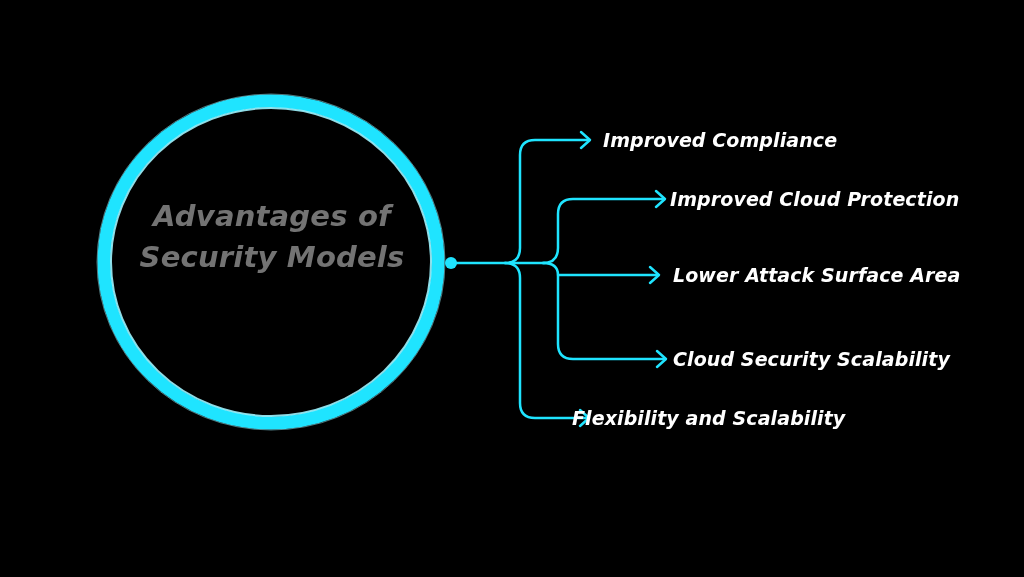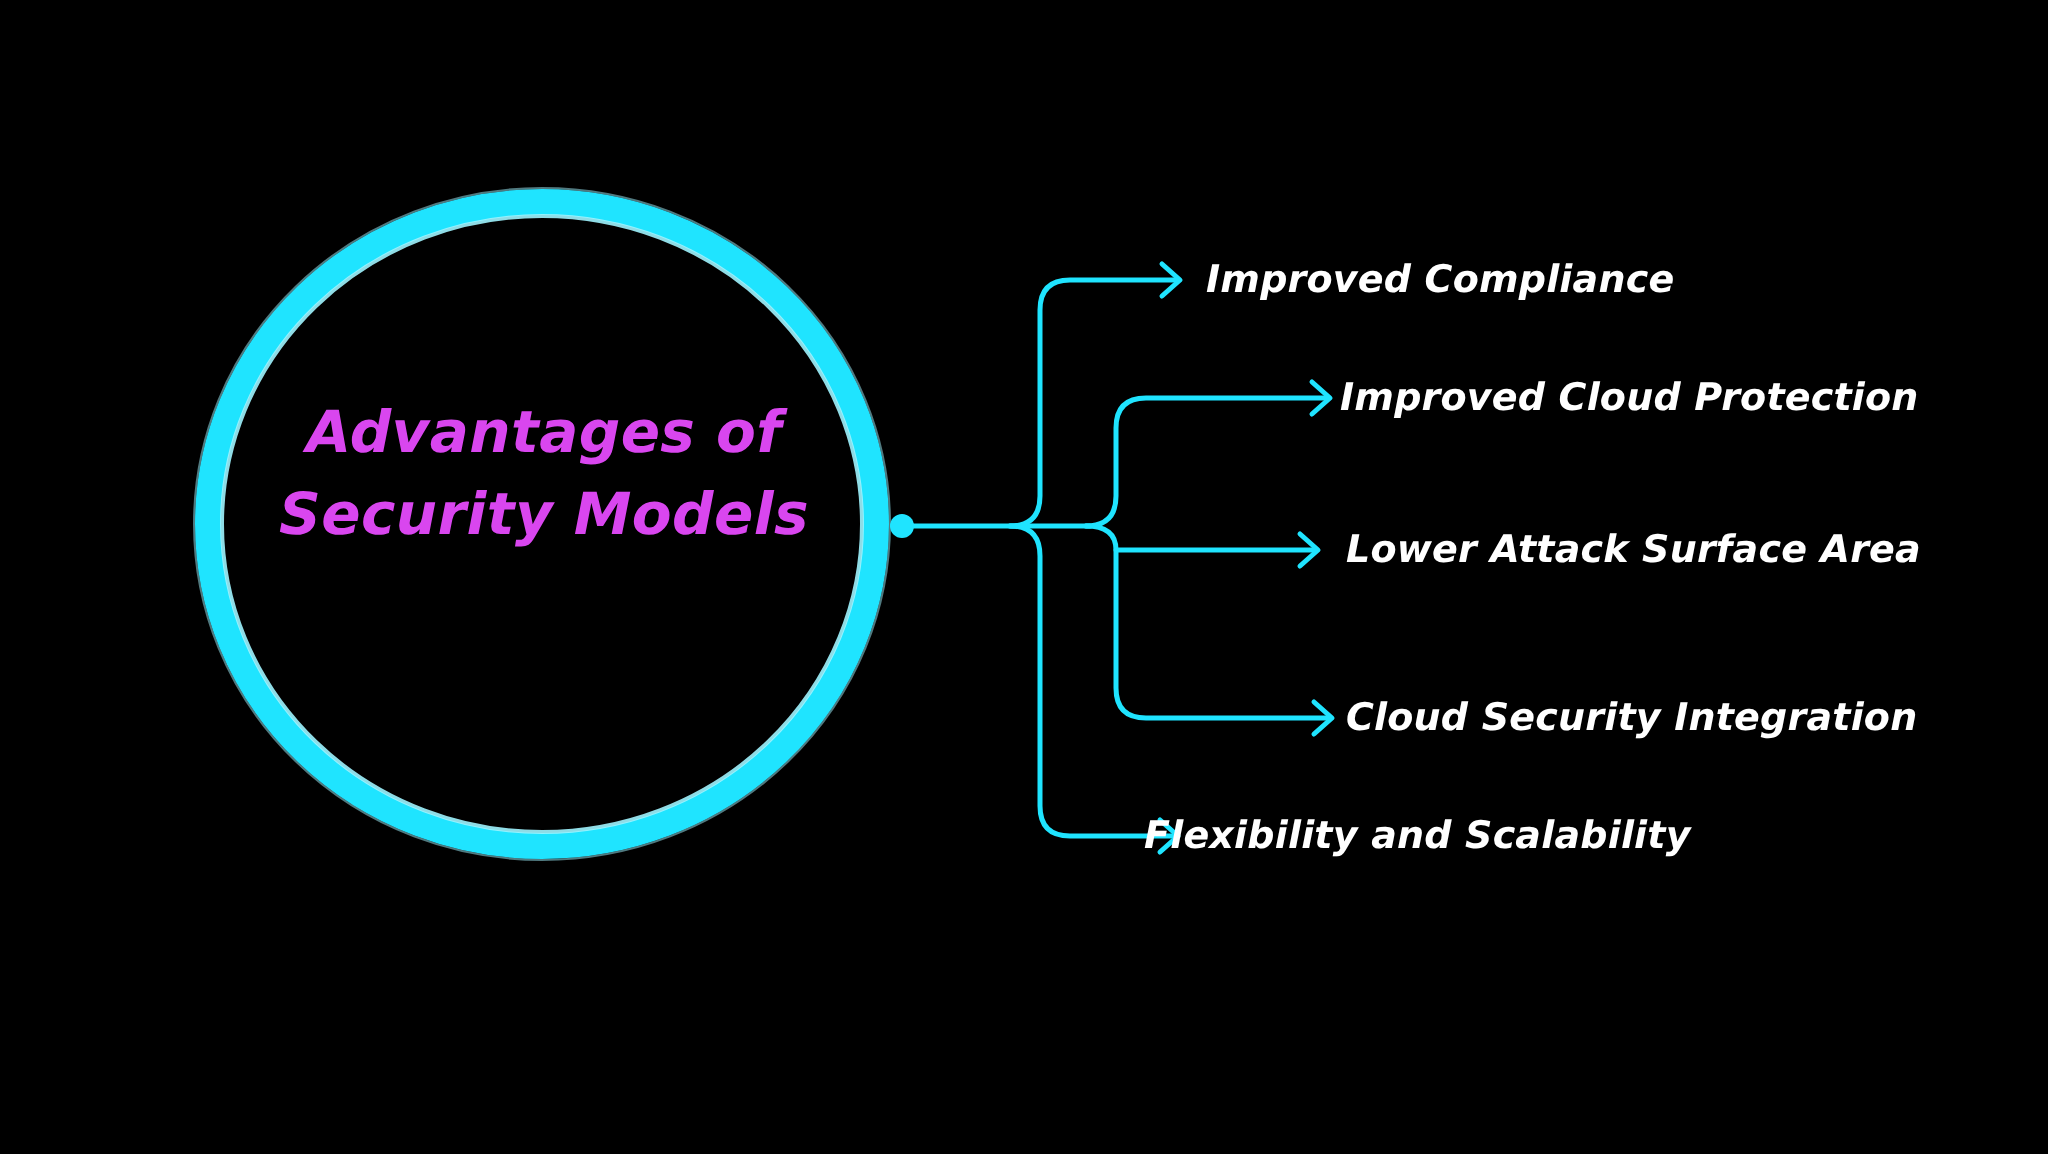--- a/index.html
+++ b/index.html
@@ -1,21 +1,21 @@
 <!DOCTYPE html>
 <html><head>
 <meta charset="utf-8">
 <style>
   html, body { margin: 0; padding: 0; background: #000000; }
   body { width: 1024px; height: 577px; position: relative; overflow: hidden;
          font-family: "DejaVu Sans", "Liberation Sans", sans-serif; }
   #diagram { position: absolute; left: 0; top: 0; }
   .center-title {
     position: absolute; left: 112px; top: 196px; width: 320px;
-    text-align: center; color: #d946ef; font-weight: bold; font-style: italic;
+    text-align: center; color: #737373; font-weight: bold; font-style: italic;
     font-size: 29px; line-height: 41px; letter-spacing: 0.2px;
   }
   .center-title span { display: block; white-space: nowrap; }
   .label {
     position: absolute; color: #ffffff; font-weight: bold; font-style: italic;
     font-size: 19px; line-height: 24px; white-space: nowrap; letter-spacing: 0.1px;
   }
 </style>
 </head>
 <body>
@@ -49,14 +49,14 @@
 </svg>
 
 <div class="center-title">
   <span>Advantages of</span>
   <span>Security Models</span>
 </div>
 
 <div class="label" style="left:603px; top:128px;">Improved Compliance</div>
 <div class="label" style="left:670px; top:187px;">Improved Cloud Protection</div>
 <div class="label" style="left:673px; top:263px;text-align:center;">Lower Attack Surface Area</div>
-<div class="label" style="left:673px; top:347px;">Cloud Security Integration</div>
+<div class="label" style="left:673px; top:347px;">Cloud Security Scalability</div>
 <div class="label" style="left:572px; top:406px;">Flexibility and Scalability</div>
 
 </body></html>

